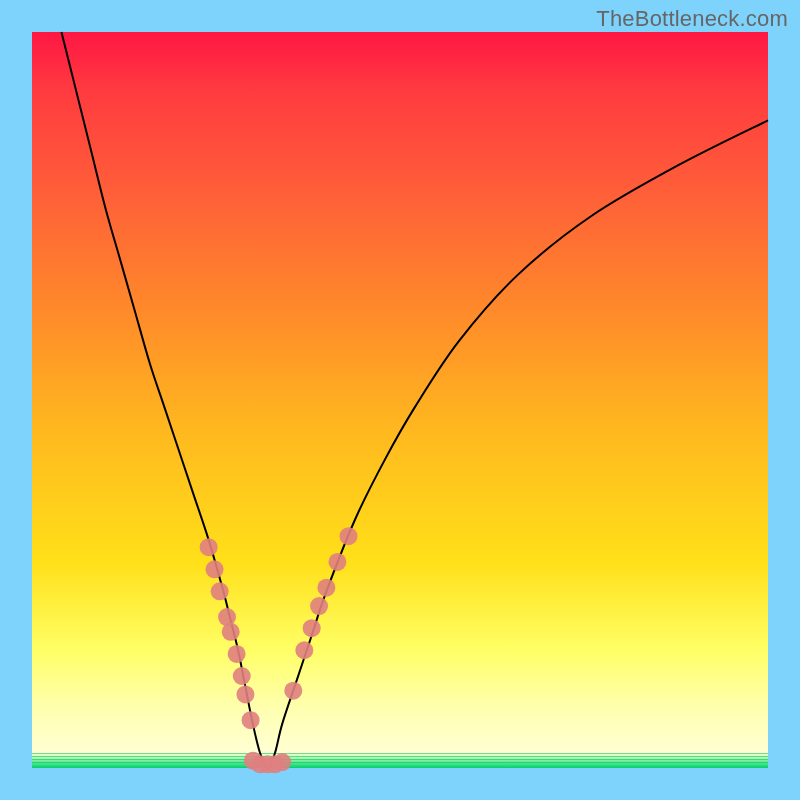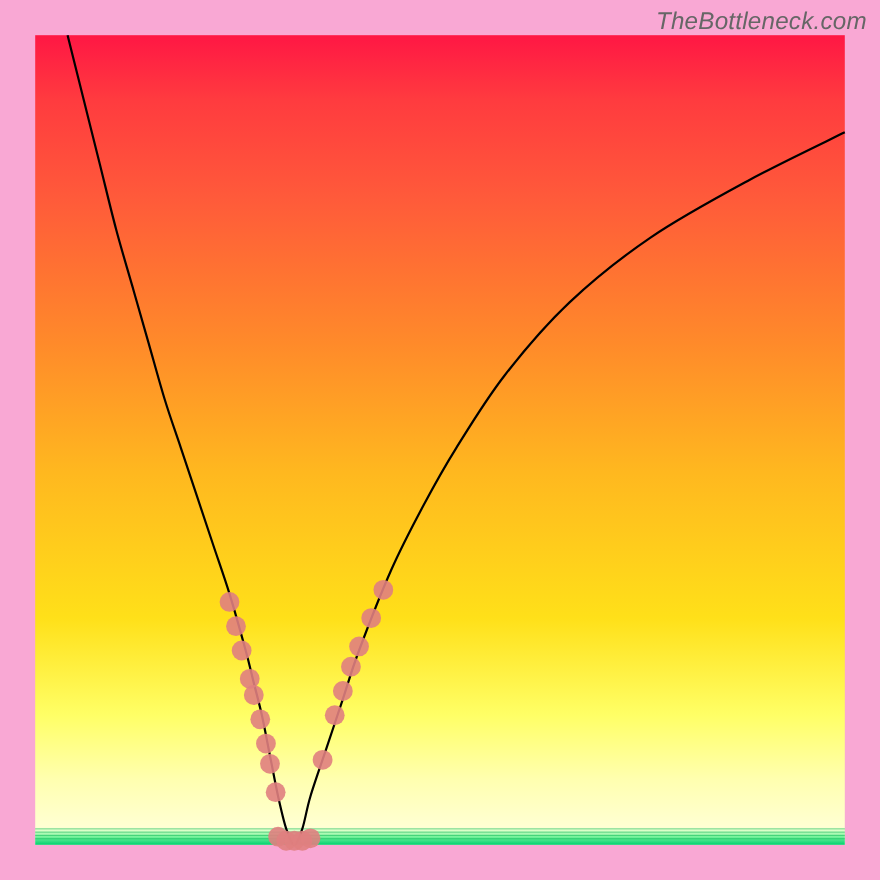--- a/index.html
+++ b/index.html
@@ -8,22 +8,21 @@
     width: 800px;
     height: 800px;
     overflow: hidden;
     background: #000;
     font-family: Arial, Helvetica, sans-serif;
   }
   .chart-wrap {
     position: relative;
     width: 800px;
     height: 800px;
-    background: #f9a8d4;
-    font-style: italic;
+    background: #7dd3fc;
   }
   .plot-area {
     position: absolute;
     left: 32px;
     top: 32px;
     width: 736px;
     height: 736px;
     
     background: linear-gradient(
       to bottom,

